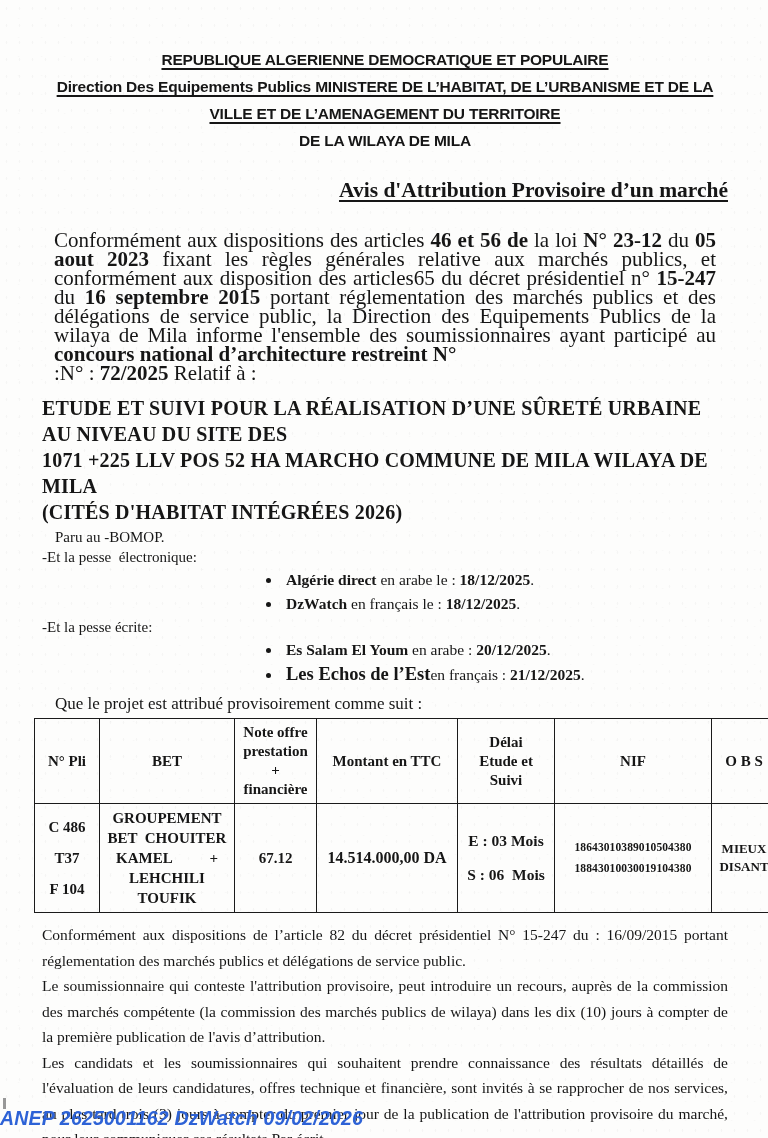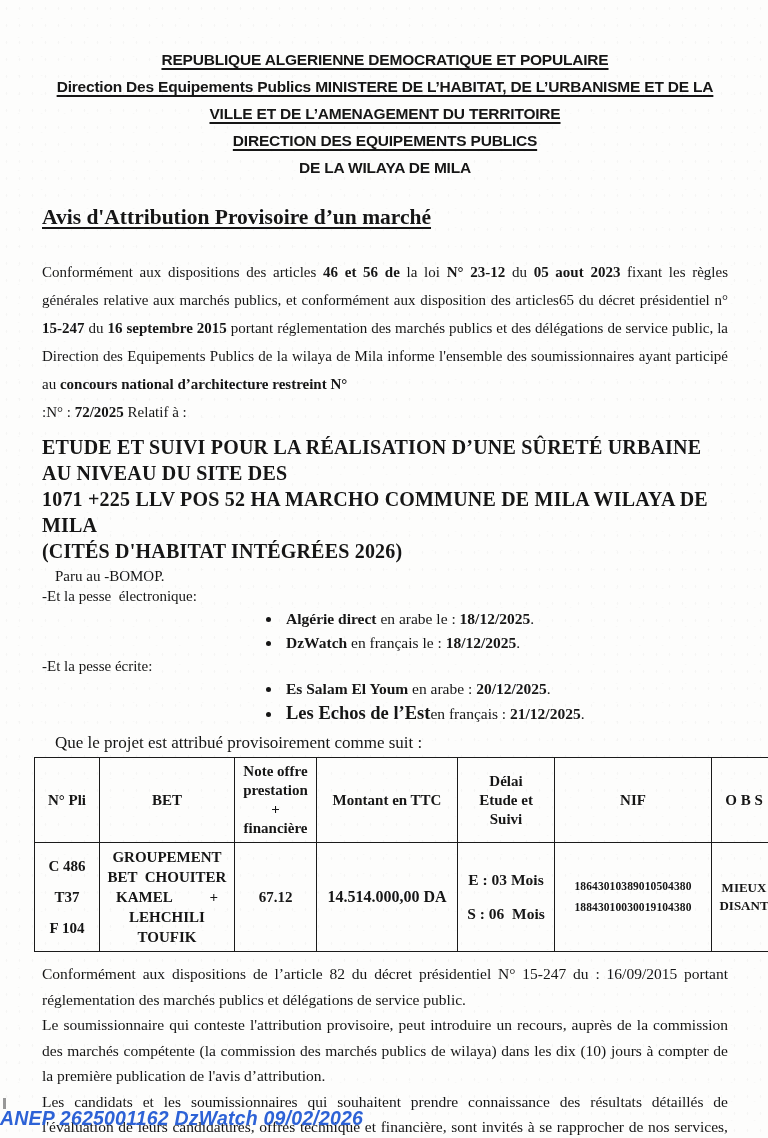--- a/index.html
+++ b/index.html
@@ -15,22 +15,22 @@
     background-size:13px 17px, 23px 19px;
     background-position:0 0, 7px 9px;
     color:#161616;
     font-family:"Liberation Serif", serif;
     overflow:hidden;
     padding:46px 40px 0 42px;
   }
   .scan-mark{position:absolute;left:3px;top:1098px;width:3px;height:11px;background:#555;opacity:.6;}
   .u{text-decoration:underline;text-underline-offset:3px;text-decoration-thickness:1.5px;}
   .hdr{font-family:"Liberation Sans", sans-serif;font-weight:700;font-size:15.5px;line-height:27px;text-align:center;letter-spacing:-0.2px;}
-  .doc-title{font-size:21.5px;font-weight:700;text-align:left;margin:24px 0 0 0;}
-  .body-text{font-size:15px;line-height:28px;text-align:justify;margin:0;}
+  .doc-title{font-size:21.5px;font-weight:700;text-align:right;margin:24px 0 0 0;}
+  .body-text{font-size:21px;line-height:19px;text-align:justify;margin:12px;}
   .intro{margin-top:28px;}
   .project-title{font-weight:700;font-size:20px;line-height:26px;text-align:left;white-space:pre-line;margin-top:8px;letter-spacing:0.2px;}
   .pub{font-size:15px;line-height:20px;margin-top:2px;}
   .pub-label{white-space:pre-wrap;}
   ul.press{list-style:disc;margin:2px 0;padding-left:240px;}
   ul.press li{padding-left:4px;margin:2px 0;font-size:15.5px;line-height:22px;}
   .big{font-size:18.5px;font-weight:700;}
   .table-intro{font-size:17px;margin:8px 0 4px 13px;}
   table.award{border-collapse:collapse;table-layout:fixed;width:712px;margin-left:-8px;}
   table.award th,table.award td{border:1.7px solid #1b1b1b;font-weight:700;text-align:center;vertical-align:middle;padding:4px 2px;}
@@ -51,21 +51,20 @@
 <body>
 
 <div class="page">
 
   <div class="scan-mark"></div>
 
   <header>
     <div class="hdr u">REPUBLIQUE ALGERIENNE DEMOCRATIQUE ET POPULAIRE</div>
     <div class="hdr u">Direction Des Equipements Publics MINISTERE DE L’HABITAT, DE L’URBANISME ET DE LA</div>
     <div class="hdr u">VILLE ET DE L’AMENAGEMENT DU TERRITOIRE</div>
-    <div class="hdr u">DIRECTION DES EQUIPEMENTS PUBLICS</div>
     <div class="hdr">DE LA WILAYA DE MILA</div>
   </header>
 
   <h1 class="doc-title u">Avis d'Attribution Provisoire d’un marché</h1>
 
   <p class="body-text intro"><span>Conformément aux dispositions des articles </span><b>46 et 56 de</b><span> la loi </span><b>N° 23-12</b><span> du </span><b>05 aout 2023</b><span> fixant les règles générales relative aux marchés publics, et conformément aux disposition des articles65 du décret présidentiel n° </span><b>15-247</b><span> du </span><b>16 septembre 2015</b><span> portant réglementation des marchés publics et des délégations de service public, la Direction des Equipements Publics de la wilaya de Mila informe l'ensemble des soumissionnaires ayant participé au </span><b>concours national d’architecture restreint N°</b><br><span>:N° : </span><b>72/2025</b><span> Relatif à :</span></p>
 
   <div class="project-title">ETUDE ET SUIVI POUR LA RÉALISATION D’UNE SÛRETÉ URBAINE AU NIVEAU DU SITE DES
 1071 +225 LLV POS 52 HA MARCHO COMMUNE DE MILA WILAYA DE MILA
 (CITÉS D'HABITAT INTÉGRÉES 2026)</div>

